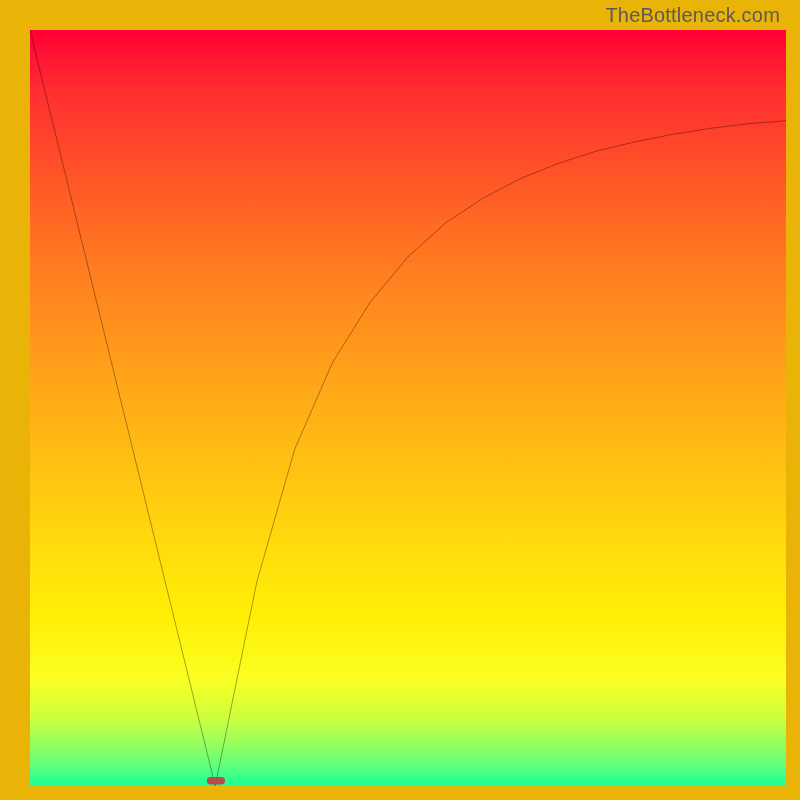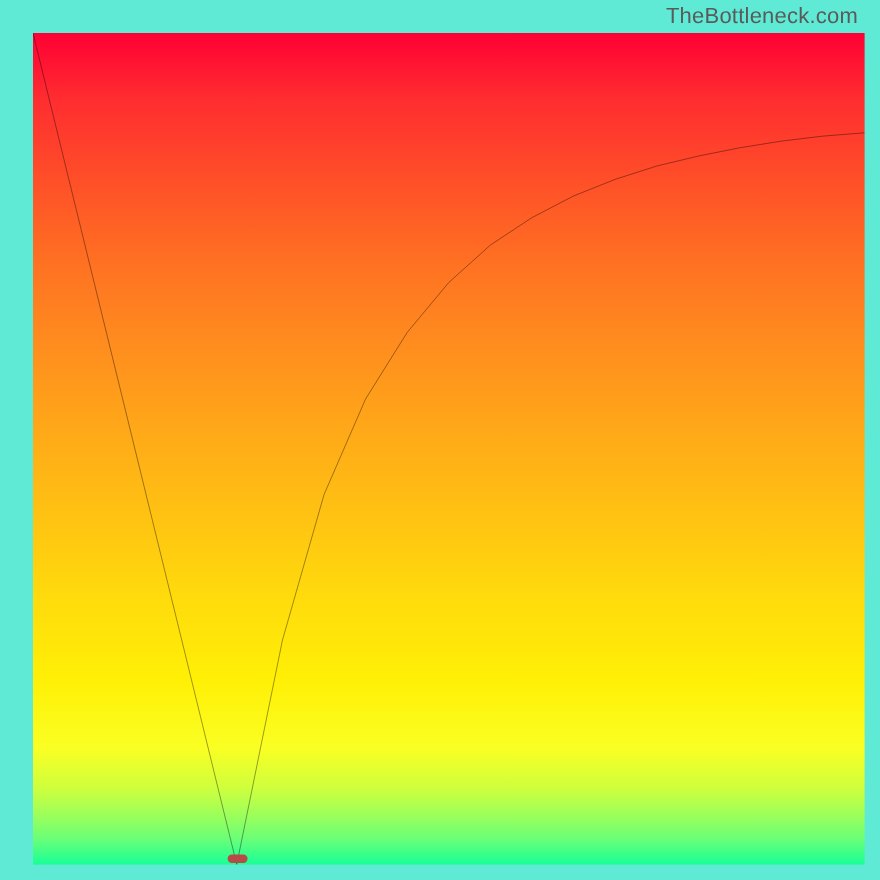--- a/index.html
+++ b/index.html
@@ -7,21 +7,21 @@
     padding: 0;
     width: 800px;
     height: 800px;
     background: #000;
     overflow: hidden;
     font-family: Arial, sans-serif;
   }
   .outer-frame {
     width: 800px;
     height: 800px;
-    background: #5eead4;
+    background: #eab308;
     box-sizing: border-box;
     padding: 30px 14px 14px 30px;
     position: relative;
   }
   .watermark {
     position: absolute;
     top: 4px;
     right: 20px;
     color: #5a5a5a;
     font-size: 20px;

